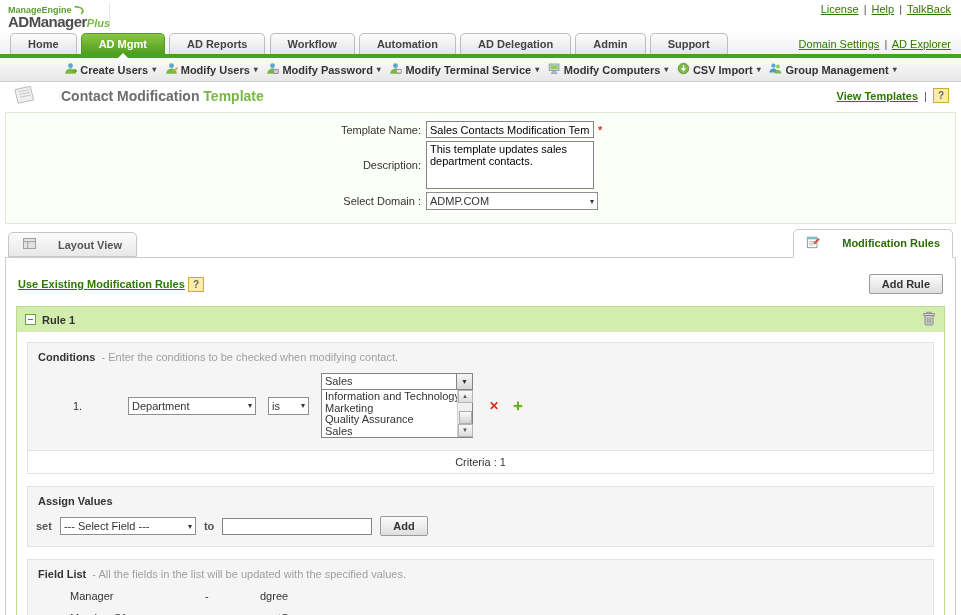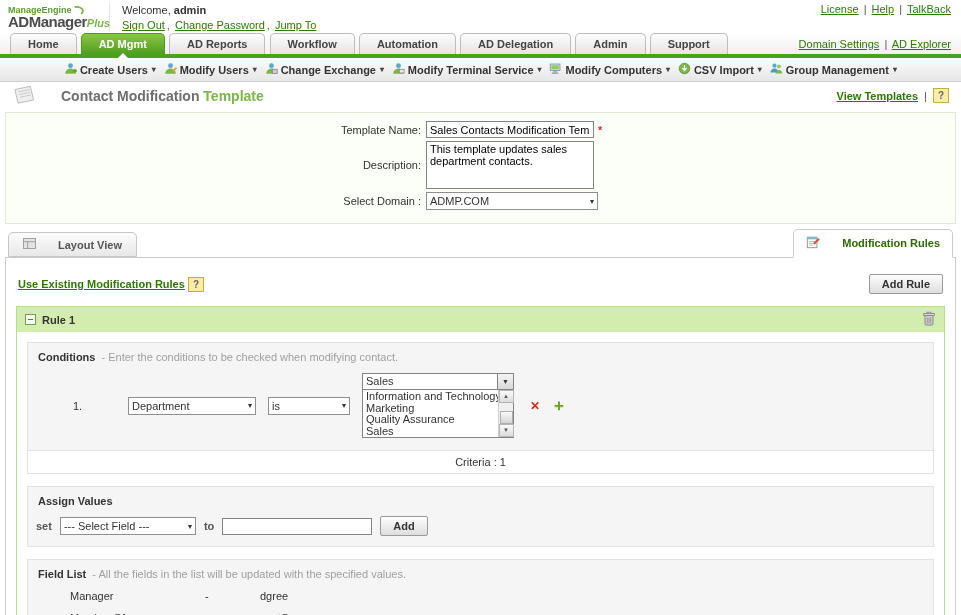--- a/index.html
+++ b/index.html
@@ -74,21 +74,21 @@
   .rule-body { background:#fff; padding:10px 10px 12px; margin-bottom:6px; }
 
   .gray-box { background:#f5f5f5; border:1px solid #e2e2e2; }
   .box-head { padding:8px 10px 0; }
   .box-title { font-weight:bold; color:#333; }
   .hint { color:#9f9f9f; margin-left:3px; }
 
   .cond-row { display:flex; align-items:center; padding:10px 0 12px 45px; gap:0; }
   .row-num { width:55px; }
   .sel-attr { width:128px; margin-right:12px; }
-  .sel-op { width:82px; margin-right:12px; }
+  .sel-op { width:41px; margin-right:12px; }
   .combo { width:152px; position:relative; }
   .combo-closed { display:flex; height:17px; border:1px solid #848484; background:#fff; cursor:pointer; }
   .combo-value { flex:1; padding:1px 3px; overflow:hidden; white-space:nowrap; }
   .combo-arrow { width:16px; border-left:1px solid #848484; background:linear-gradient(#f5f5f5,#d8d8d8); text-align:center; font-size:7px; line-height:15px; color:#333; }
   .listbox { display:flex; border:1px solid #848484; border-top:none; background:#fff; height:48px; }
   .lb-items { flex:1; overflow:hidden; padding-top:1px; }
   .lb-item { padding:0 3px; line-height:11.5px; white-space:nowrap; cursor:pointer; }
   .lb-scroll { width:15px; background:#f0f0f0; border-left:1px solid #d0d0d0; display:flex; flex-direction:column; align-items:center; }
   .lb-btn { width:15px; height:13px; background:linear-gradient(#fafafa,#dcdcdc); border:1px solid #b5b5b5; font-size:6px; line-height:11px; text-align:center; color:#555; cursor:pointer; }
   .lb-thumb { width:13px; height:13px; background:linear-gradient(#fafafa,#d4d4d4); border:1px solid #adadad; margin-top:8px; cursor:pointer; }
@@ -109,31 +109,20 @@
   .fl-sep { width:55px; }
 </style>
 </head>
 <body>
 
 <div class="top-header">
   <div class="logo">
     <span class="brand-top">ManageEngine</span><span class="swoosh"></span><br>
     <span class="brand-main">ADManager</span><span class="brand-suffix">Plus</span>
   </div>
-  <div class="welcome-block">
-    <div class="welcome-line">
-      <span>Welcome,</span>
-      <b>admin</b>
-    </div>
-    <div class="session-links">
-      <a class="glink">Sign Out</a><span class="sep">,</span>
-      <a class="glink">Change Password</a><span class="sep">,</span>
-      <a class="glink">Jump To</a>
-    </div>
-  </div>
   <div class="top-right-links">
     <a class="glink">License</a>
     <span class="sep">|</span>
     <a class="glink">Help</a>
     <span class="sep">|</span>
     <a class="glink">TalkBack</a>
   </div>
 </div>
 
 <div class="tabbar">
@@ -172,21 +161,21 @@
         </svg></span>
     <span>Modify Users</span>
       <span class="caret">▾</span>
   </div>
   <div class="tool">
     <span><svg width="13" height="13" viewBox="0 0 16 16">
           <circle cx="8" cy="4.5" r="3" fill="#5aa7d6"></circle>
           <path d="M1.5 14.5c0-3.6 2.9-6.5 6.5-6.5s6.5 2.9 6.5 6.5z" fill="#7ab648"></path>
           <rect x="9" y="9" width="6" height="5" fill="#cfcfcf" stroke="#8a8a8a" stroke-width="1"></rect>
         </svg></span>
-    <span>Change Exchange</span>
+    <span>Modify Password</span>
       <span class="caret">▾</span>
   </div>
   <div class="tool">
     <span><svg width="13" height="13" viewBox="0 0 16 16">
           <circle cx="8" cy="4.5" r="3" fill="#5aa7d6"></circle>
           <path d="M1.5 14.5c0-3.6 2.9-6.5 6.5-6.5s6.5 2.9 6.5 6.5z" fill="#7ab648"></path>
           <rect x="9" y="9" width="6" height="4.5" fill="#e8e8e8" stroke="#8a8a8a" stroke-width="1"></rect>
         </svg></span>
     <span>Modify Terminal Service</span>
       <span class="caret">▾</span>

